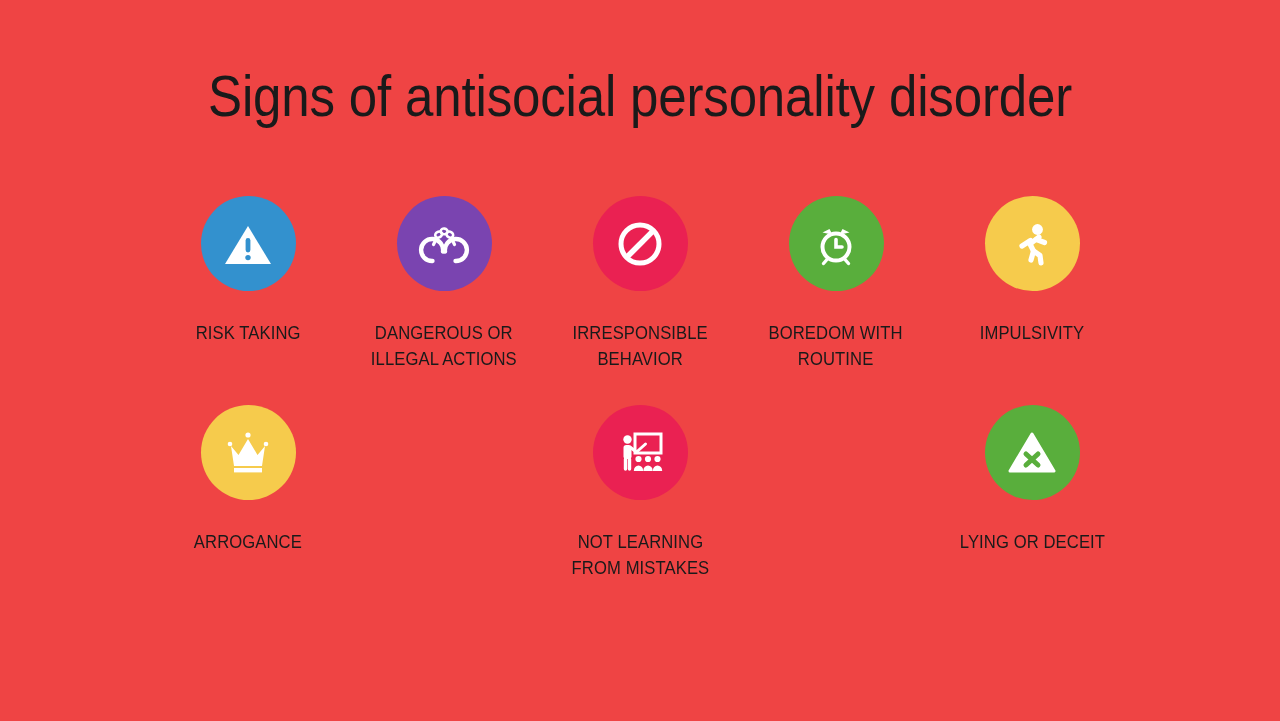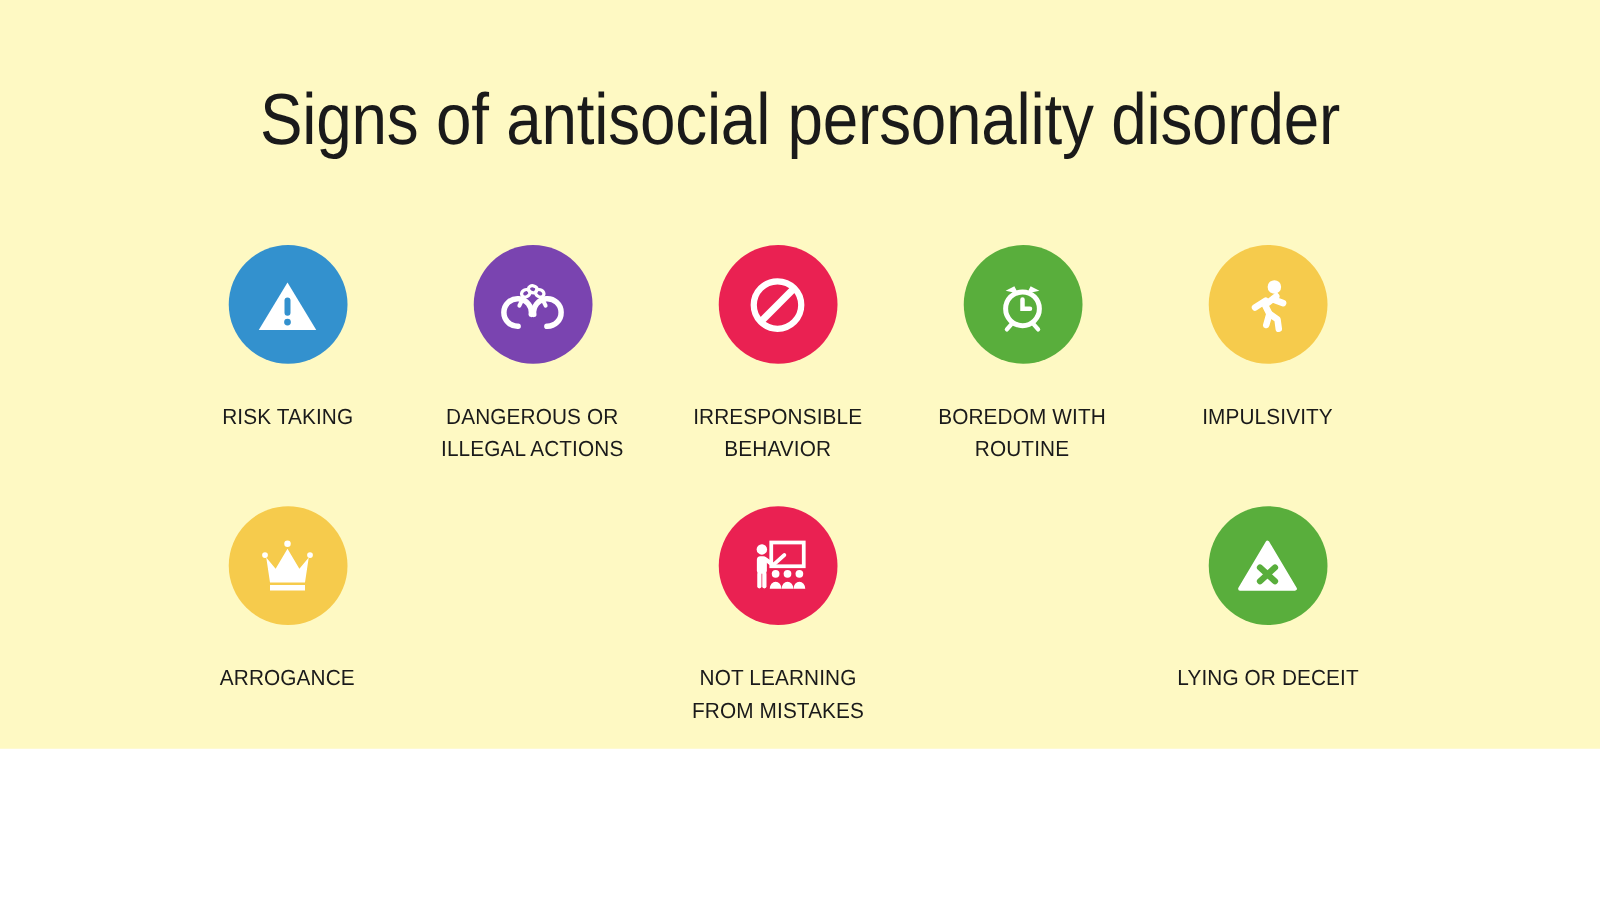--- a/index.html
+++ b/index.html
@@ -9,43 +9,43 @@
   body {
     width: 1280px;
     height: 721px;
     background: #ffffff;
     font-family: "Liberation Sans", sans-serif;
     overflow: hidden;
   }
   .slide {
     position: relative;
     width: 1280px;
-    height: 599px;
-    background: #fef9c3;
+    height: 721px;
+    background: #ef4444;
   }
   .title {
     position: absolute;
     top: 66px;
     left: 0;
     width: 1280px;
     text-align: center;
     font-family: "Liberation Sans", sans-serif;
     font-size: 58px;
     font-weight: 300;
     font-stretch: condensed;
     letter-spacing: -0.2px;
     color: #1a1a1a;
     line-height: 1.05;
     transform: scaleX(0.88);
     transform-origin: center top;
   }
   .grid {
     position: absolute;
     top: 196px;
-    left: 132px;
+    left: 150px;
     width: 980px;
     display: flex;
     flex-direction: column;
     gap: 32px;
   }
   .row {
     display: flex;
     flex-direction: row;
     justify-content: space-between;
     align-items: flex-start;

